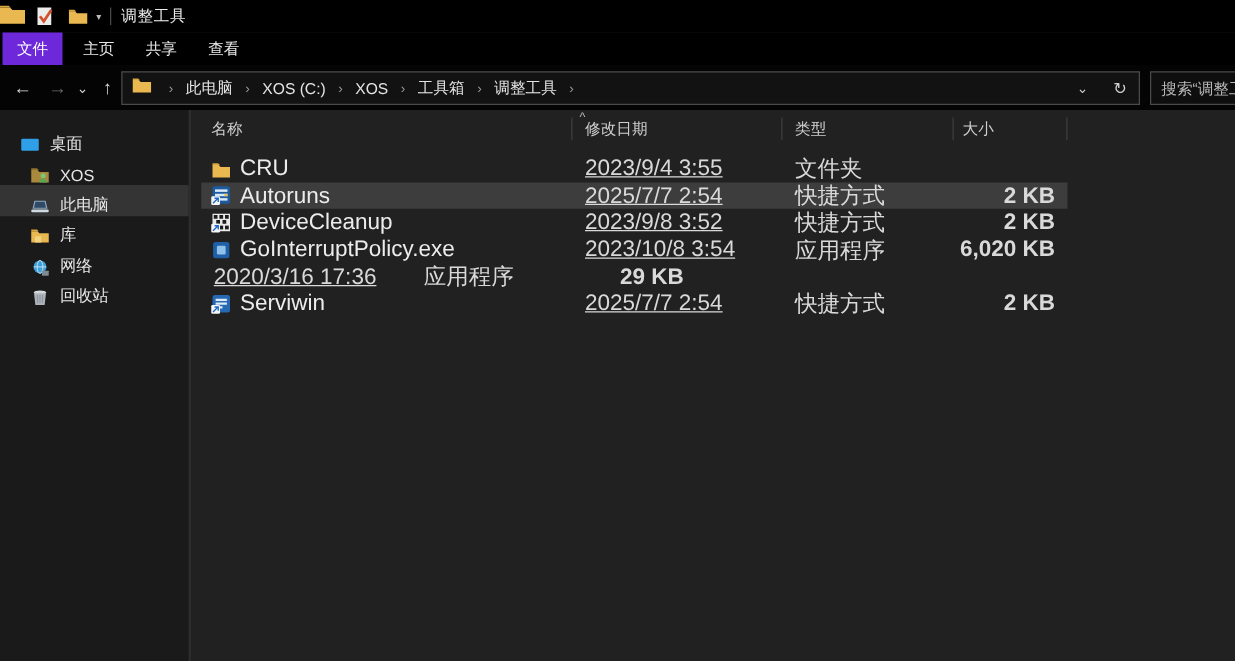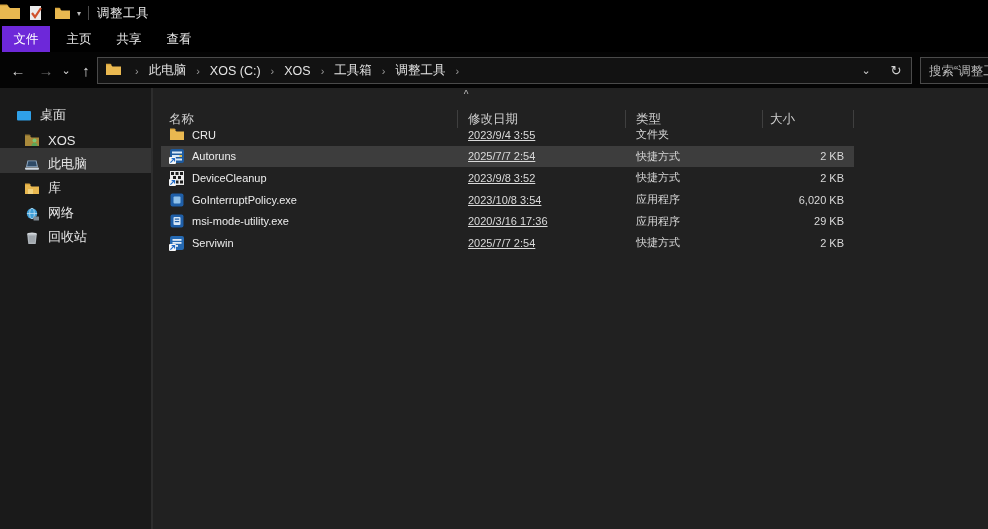--- a/index.html
+++ b/index.html
@@ -44,35 +44,35 @@
   #sidebar { position:absolute; left:0; top:0; width:151px; height:441px; background:#1a1a1a; padding-top:11px; }
   #sb-divider { position:absolute; left:151px; top:0; width:2px; height:441px; background:#2d2d2d; }
   .sb-item { height:24.5px; display:flex; align-items:flex-end; gap:8px; padding-left:24px; }
   .sb-item.root { padding-left:16px; }
   .sb-item.selected { background:#343434; }
   .sb-label { font-size:13px; color:#e6e6e6; white-space:nowrap; }
 
   #main { position:absolute; left:153px; top:0; width:835px; height:441px; background:#212121; }
   #sort-caret { position:absolute; left:305px; top:1px; width:16px; text-align:center;
                 color:#bdbdbd; font-size:10px; }
-  #headerrow { position:absolute; left:8px; top:16px; width:693px; height:30px; display:flex; align-items:center;text-align:right; }
+  #headerrow { position:absolute; left:8px; top:0; width:693px; height:30px; display:flex; align-items:center;text-align:right; }
   .hcell { height:18px; display:flex; align-items:center; font-size:12.5px; color:#cfcfcf;
            border-right:1px solid #3f3f3f; }
   .col-name { width:297px; padding-left:8px; }
   .col-date { width:168px; padding-left:10px; }
   .col-type { width:137px; padding-left:10px; }
   .col-size { width:91px;  padding-left:7px; }
   #rows { position:absolute; left:8px; top:36px; width:693px; }
   .frow { height:21.6px; display:flex; align-items:center; }
   .frow.selected { background:#3d3d3d; }
-  .fcell { font-size:11px; color:#d9d9d9; white-space:nowrap; overflow:hidden; }
+  .fcell { font-size:18px; color:#d9d9d9; white-space:nowrap; overflow:hidden; }
   .fcell.name { width:297px; padding-left:8px; display:flex; align-items:center; gap:7px; color:#ececec; }
   .fcell.date { width:168px; padding-left:10px;text-decoration:underline; }
   .fcell.type { width:137px; padding-left:10px; }
-  .fcell.size { width:91px; padding-right:10px; text-align:right; justify-content:flex-end; }
+  .fcell.size { width:91px; padding-right:10px; text-align:right; justify-content:flex-end;font-weight:bold; }
 
   
   .icon16 { position:relative; width:16px; height:16px; flex:0 0 16px; display:inline-block; }
   .shortcut-ovl { position:absolute; left:0; bottom:0; width:7px; height:7px; background:#f4f5f6;
                   border-radius:1px; display:flex; align-items:center; justify-content:center; }
 </style>
 </head>
 <body>
 
 <div id="titlebar">
@@ -290,31 +290,20 @@
               </svg>
           </span>
           <span>GoInterruptPolicy.exe</span>
         </div>
         <div class="fcell date">2023/10/8 3:54</div>
         <div class="fcell type">应用程序</div>
         <div class="fcell size">6,020 KB</div>
       </div>
 
       <div class="frow">
-        <div class="fcell name">
-          <span class="icon16">
-            <svg width="16" height="16" viewBox="0 0 16 16">
-                <rect x="1.5" y="1.5" width="13" height="13" rx="2" fill="#1f5fa8"></rect>
-                <rect x="4.5" y="4" width="7" height="8" rx="1" fill="#d8e8f7"></rect>
-                <rect x="5.8" y="5.5" width="4.4" height="1.2" fill="#1f5fa8"></rect>
-                <rect x="5.8" y="8" width="4.4" height="1.2" fill="#1f5fa8"></rect>
-              </svg>
-          </span>
-          <span>msi-mode-utility.exe</span>
-        </div>
         <div class="fcell date">2020/3/16 17:36</div>
         <div class="fcell type">应用程序</div>
         <div class="fcell size">29 KB</div>
       </div>
 
       <div class="frow">
         <div class="fcell name">
           <span class="icon16">
             <svg width="16" height="16" viewBox="0 0 16 16">
                 <rect x="1" y="1" width="14" height="14" rx="2" fill="#2569b2"></rect>

